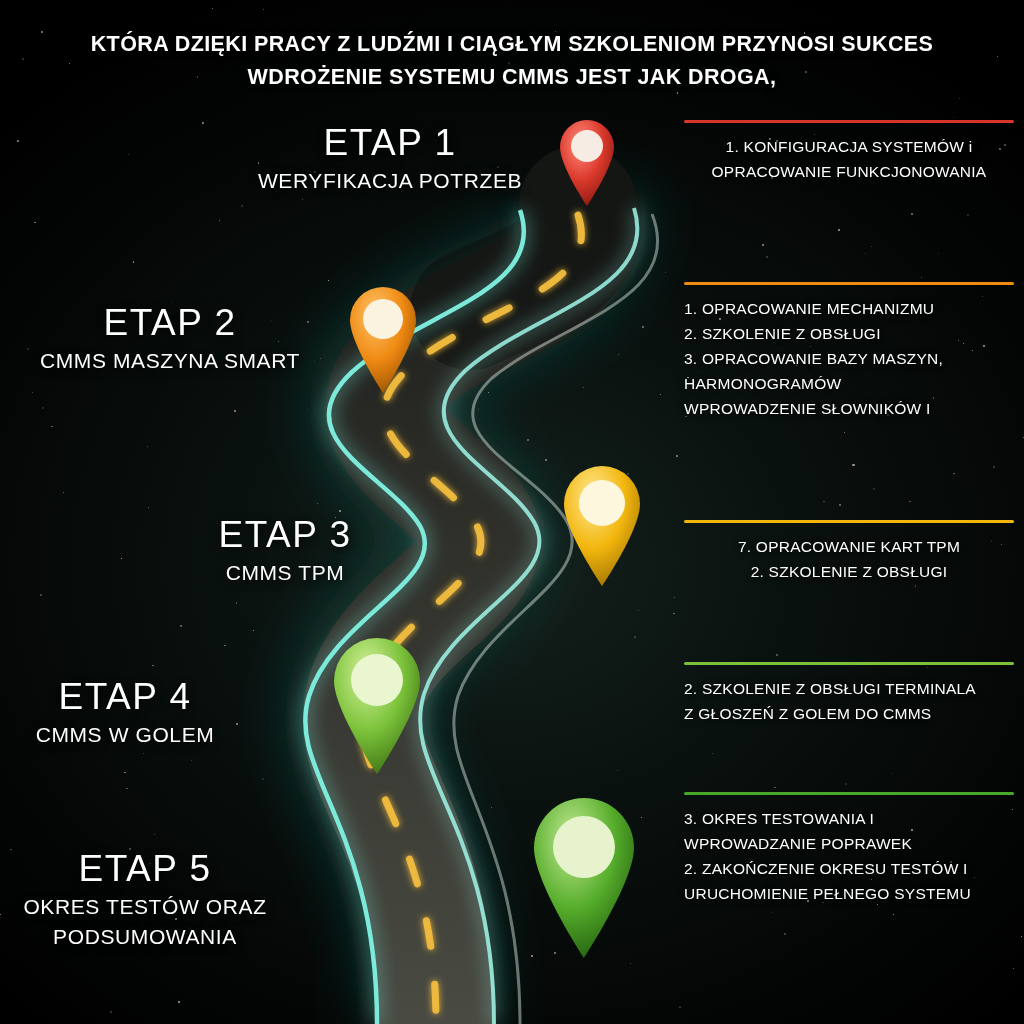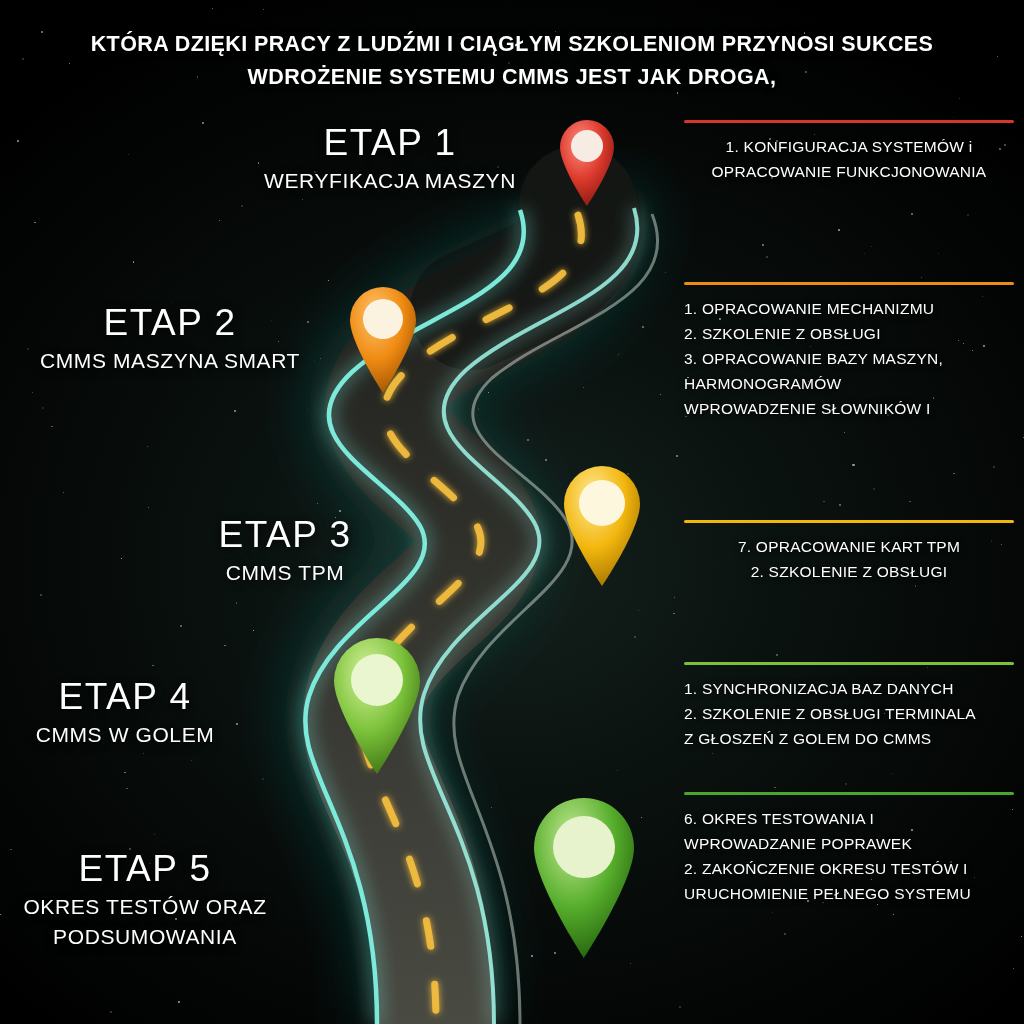--- a/index.html
+++ b/index.html
@@ -421,21 +421,21 @@
           <stop offset="100%" stop-color="#24610f"></stop>
         </radialGradient>
       </defs>
       <path d="M55 164 C 55 164 105 88 105 54 A 50 50 0 1 0 5 54 C 5 88 55 164 55 164 Z" fill="url(#p5)"></path>
       <circle cx="55" cy="53" r="31" fill="#e6f3cd"></circle>
     </svg>
   </div>
 
   <div class="stage-label align-center" style="left:230px; top:120px; width:320px;">
     <div class="etap">ETAP 1</div>
-    <div class="sub">WERYFIKACJA MASZYN</div>
+    <div class="sub">WERYFIKACJA POTRZEB</div>
   </div>
 
   <div class="stage-label align-center" style="left:10px; top:300px; width:320px;">
     <div class="etap">ETAP 2</div>
     <div class="sub">CMMS MASZYNA SMART</div>
   </div>
 
   <div class="stage-label align-center" style="left:125px; top:512px; width:320px;">
     <div class="etap">ETAP 3</div>
     <div class="sub">CMMS TPM</div>
@@ -468,26 +468,25 @@
   </div>
 
   <div class="panel center" style="top:520px;">
     <div class="rule" style="background:#f2b60d;"></div>
     <p>7. OPRACOWANIE KART TPM</p>
     <p>2. SZKOLENIE Z OBSŁUGI</p>
   </div>
 
   <div class="panel" style="top:662px;">
     <div class="rule" style="background:#7bc23a;"></div>
-    <p>1. SYNCHRONIZACJA BAZ DANYCH</p>
     <p>2. SZKOLENIE Z OBSŁUGI TERMINALA</p>
     <p>Z GŁOSZEŃ Z GOLEM DO CMMS</p>
   </div>
 
   <div class="panel" style="top:792px;">
     <div class="rule" style="background:#49a72c;"></div>
-    <p>6. OKRES TESTOWANIA I</p>
+    <p>3. OKRES TESTOWANIA I</p>
     <p>WPROWADZANIE POPRAWEK</p>
     <p>2. ZAKOŃCZENIE OKRESU TESTÓW I</p>
     <p>URUCHOMIENIE PEŁNEGO SYSTEMU</p>
   </div>
 
 </div>
 
 </body></html>

